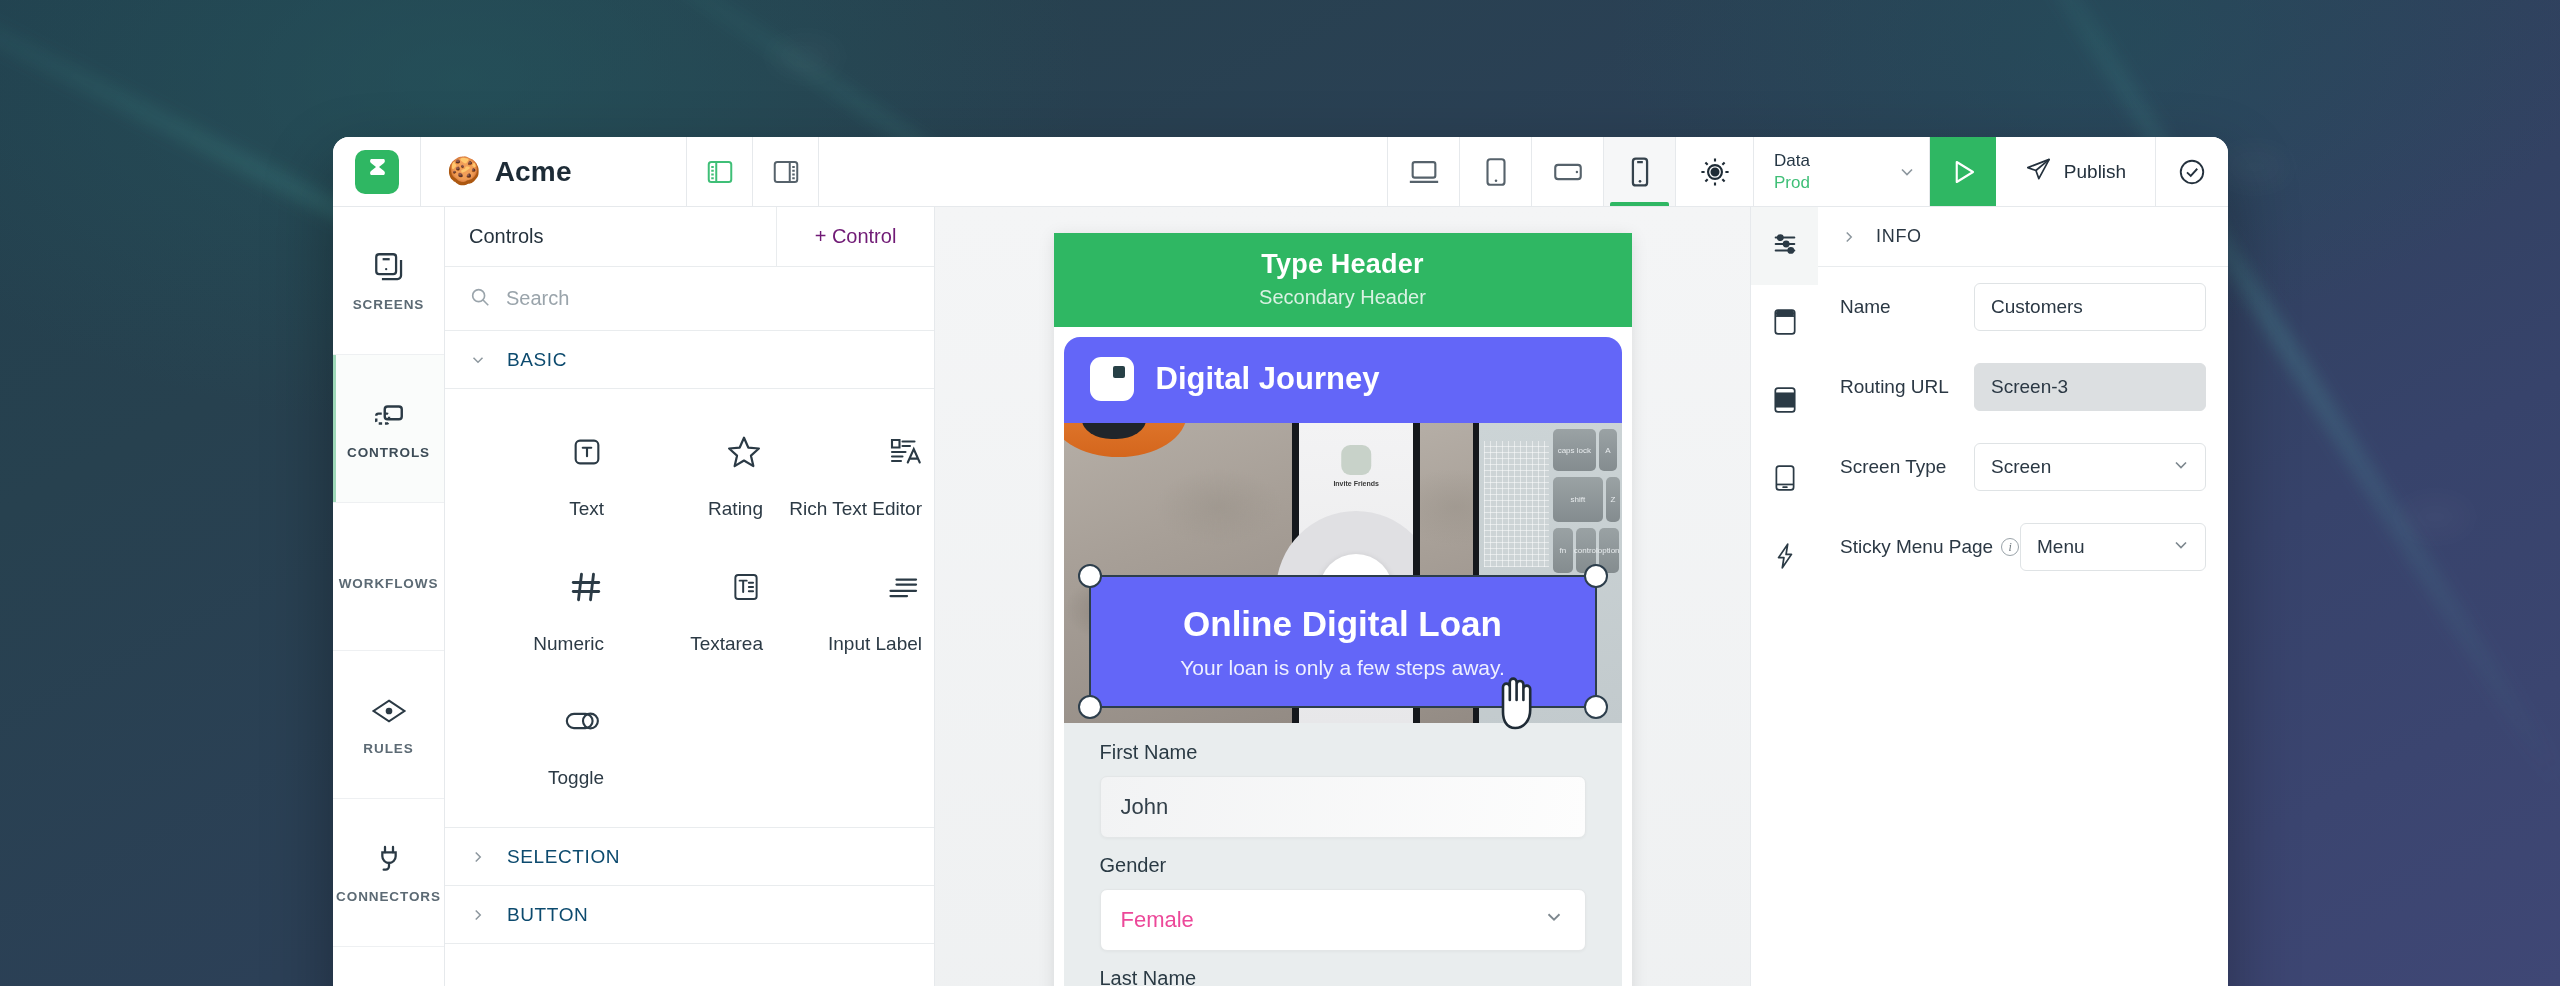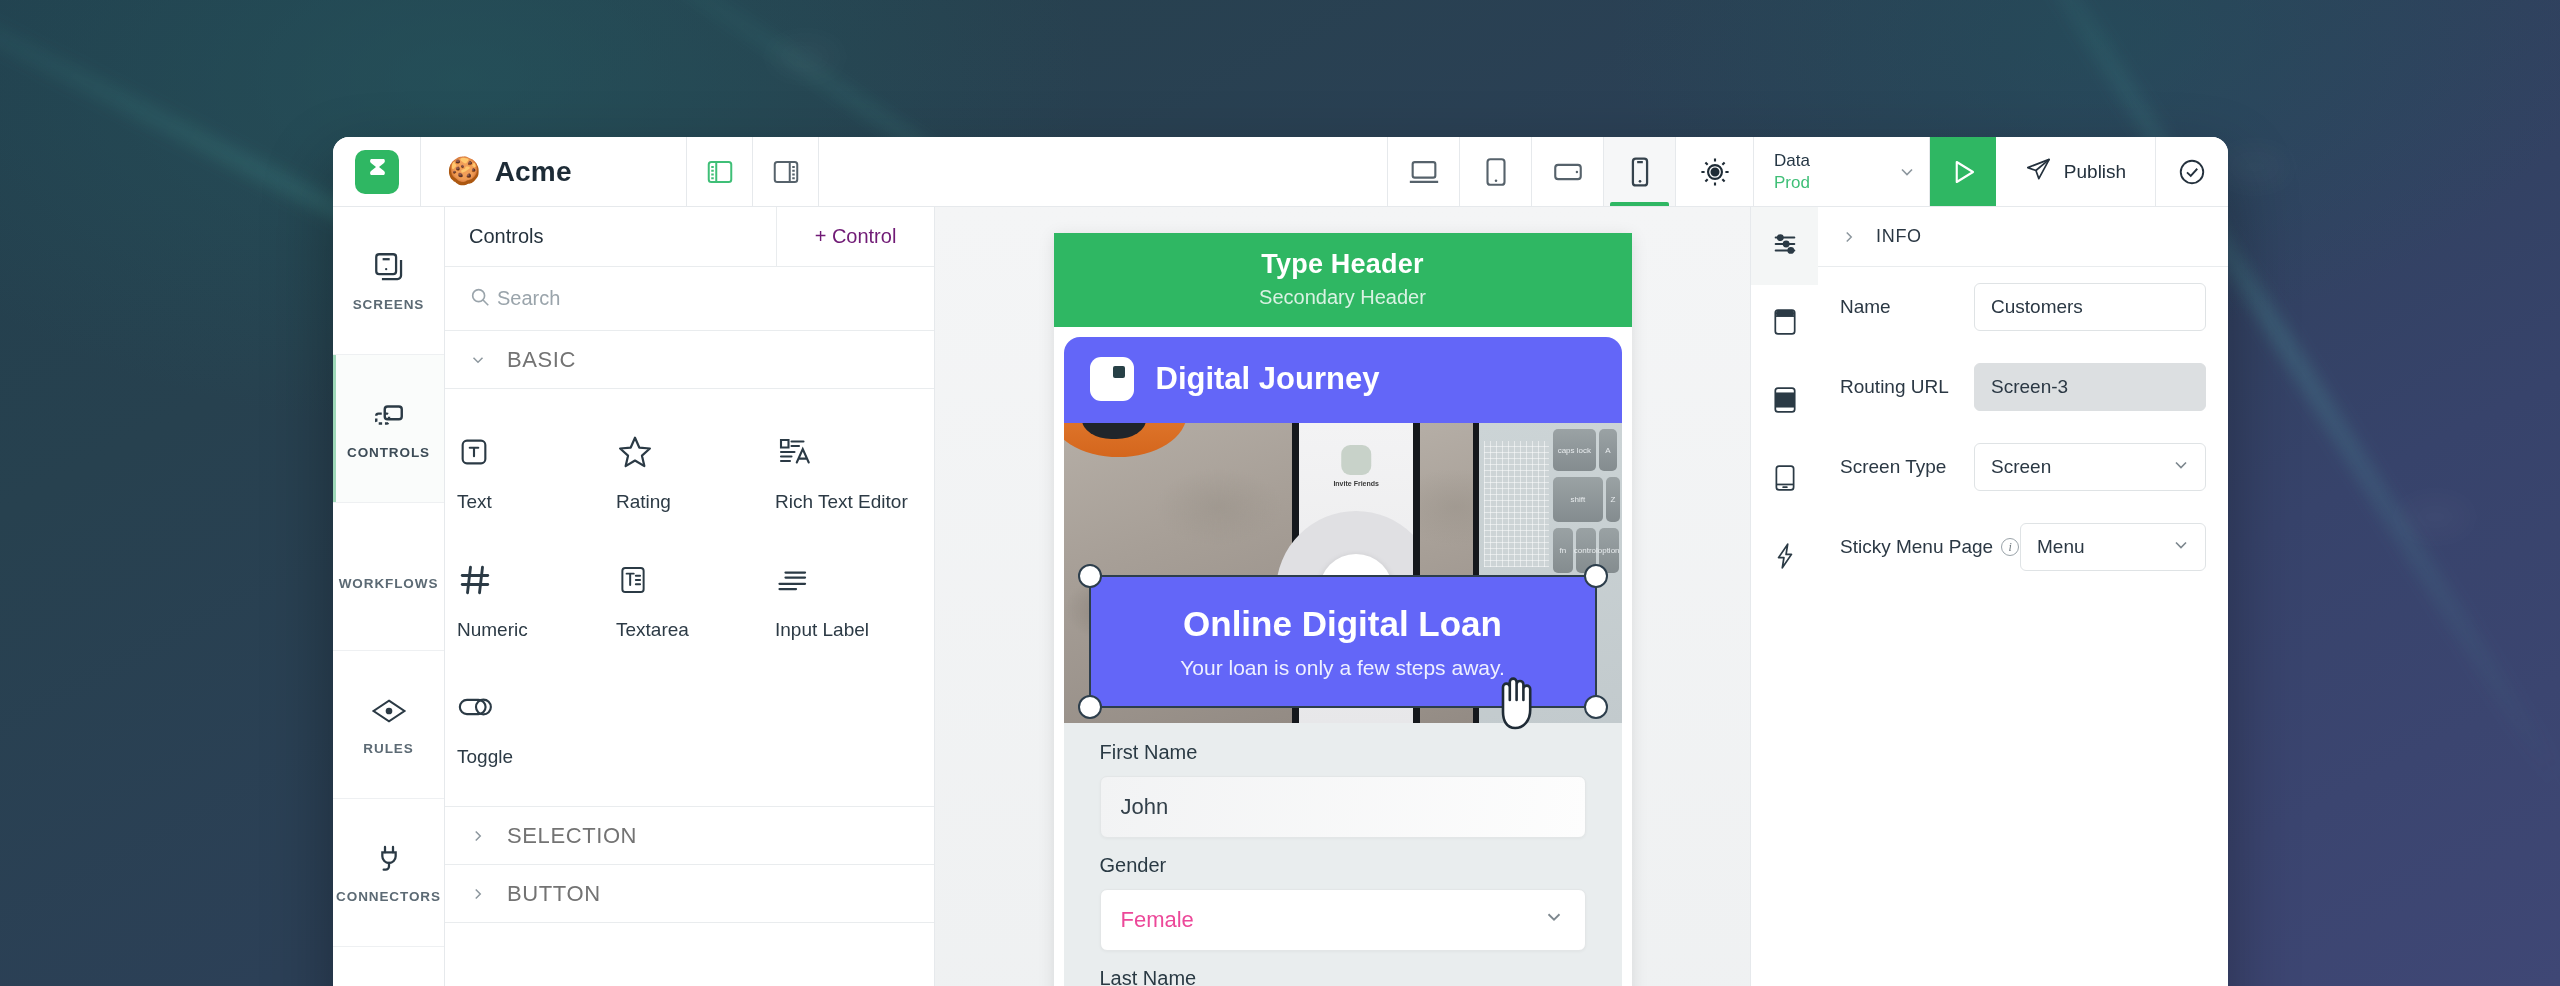--- a/index.html
+++ b/index.html
@@ -115,40 +115,40 @@
   #controls-head {
     height: 60px; flex: 0 0 60px; display: flex; align-items: center;
     border-bottom: 1px solid #e9ecee;
   }
   #controls-title { flex: 1 1 auto; padding-left: 24px; font-size: 20px; color: #25323d; }
   #add-control {
     width: 158px; height: 100%; display:flex; align-items:center; justify-content:center;
     color: #701a75; font-size: 20px; border-left: 1px solid #e9ecee; cursor: pointer;
   }
   #search-row {
-    height: 64px; flex: 0 0 64px; display:flex; align-items:center; gap: 6px;
+    height: 64px; flex: 0 0 64px; display:flex; align-items:center; gap: 15px;
     padding: 0 24px; border-bottom: 1px solid #e9ecee;
   }
   #search-input {
     border: none; outline: none; font-size: 20px; color: #8b969e;
     font-family: inherit; background: transparent; flex: 1 1 auto;
   }
   #search-input::placeholder { color: #9aa4ab; }
   .section-head {
     height: 58px; flex: 0 0 58px; display: flex; align-items: center; gap: 20px;
     padding: 0 24px; border-bottom: 1px solid #e9ecee; cursor: pointer;
   }
-  .section-head .sec-label { font-size: 22px; letter-spacing: .6px; color: #737373; }
+  .section-head .sec-label { font-size: 19px; letter-spacing: .6px; color: #0c4a6e; }
   .chev { color: #8d979e; display: flex; }
   #basic-grid {
     display: grid; grid-template-columns: repeat(3, 1fr);
     padding: 26px 6px 14px 6px; row-gap: 6px;
   }
   .ctrl-item {
-    display: flex; flex-direction: column; align-items: flex-start; gap: 17px;
+    display: flex; flex-direction: column; align-items: flex-end; gap: 24px;
     padding: 16px 6px 22px 6px; cursor: grab;
   }
   .ctrl-icon { height: 42px; display:flex; align-items:center; justify-content:center; }
   .ctrl-label { font-size: 19px; color: #2c3a45; text-align: center; line-height: 1.3; }
   #sections-tail { border-top: 1px solid #e9ecee; }
 
   
   #canvas {
     flex: 1 1 auto; min-width: 0; position: relative;
     background: linear-gradient(180deg, #f4f5f6 0%, #eef0f1 100%);

